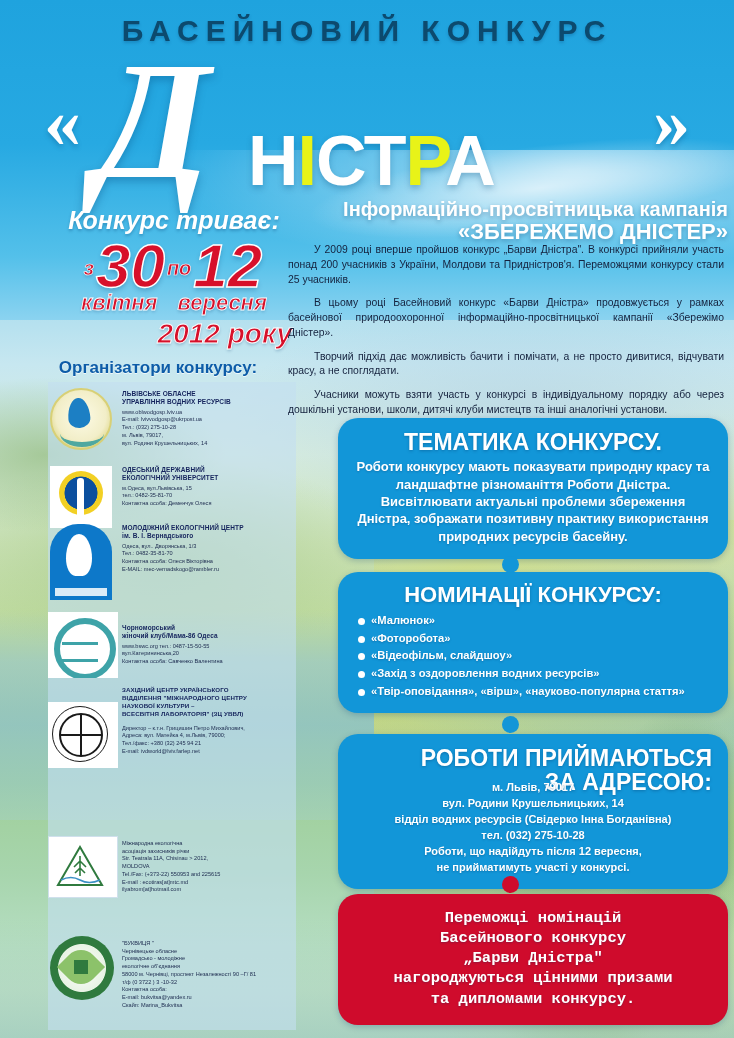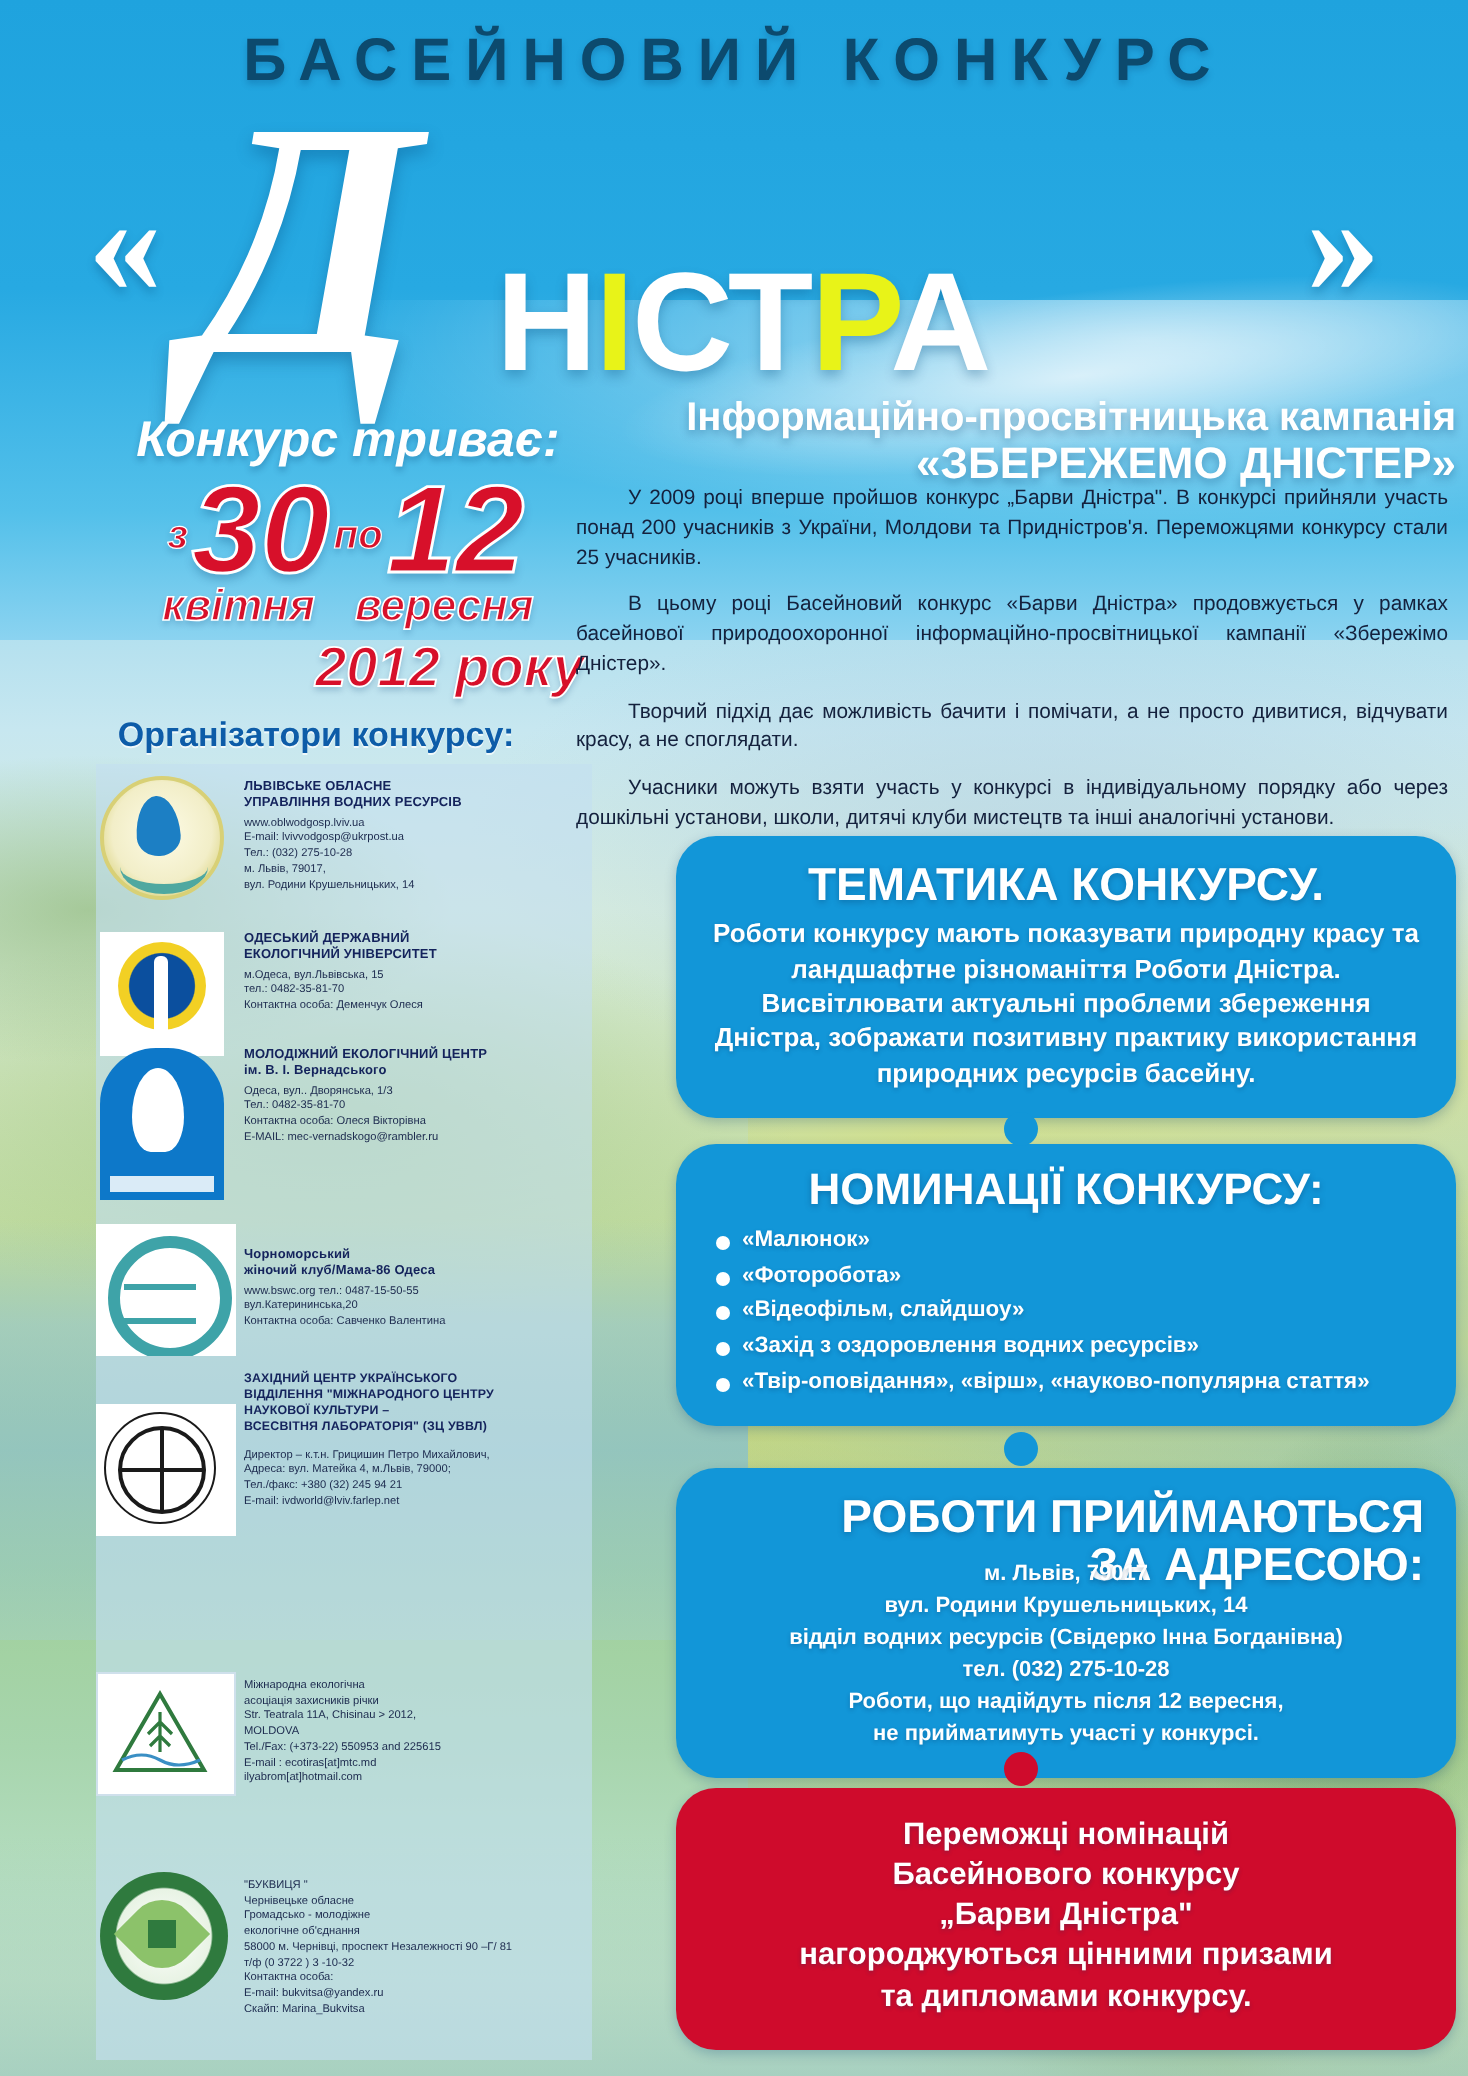--- a/index.html
+++ b/index.html
@@ -336,21 +336,21 @@
   }
 
   
   #card-addr { left: 338px; top: 734px; width: 390px; padding: 12px 16px 14px; }
   #card-addr h3 { font-size: 23px; text-align: right; line-height: 1.06; }
   #card-addr p { font-size: 11px; text-align: center; line-height: 1.46; }
   #card-addr .addr-first { margin-top: -16px; }
 
   
   #card-win { left: 338px; top: 894px; width: 390px; padding: 14px 16px 16px; }
-  #card-win p { font-size: 15.5px; text-align: center; line-height: 1.3; }
+  #card-win p { font-size: 15.5px; text-align: center; line-height: 1.3; font-family: Liberation Mono, monospace; }
 </style>
 </head>
 <body>
 
 <div id="poster">
 
   <div class="bg-landscape"></div>
   <div class="bg-hills"></div>
   <div class="bg-water-strip"></div>
   <div class="bg-reeds"></div>

